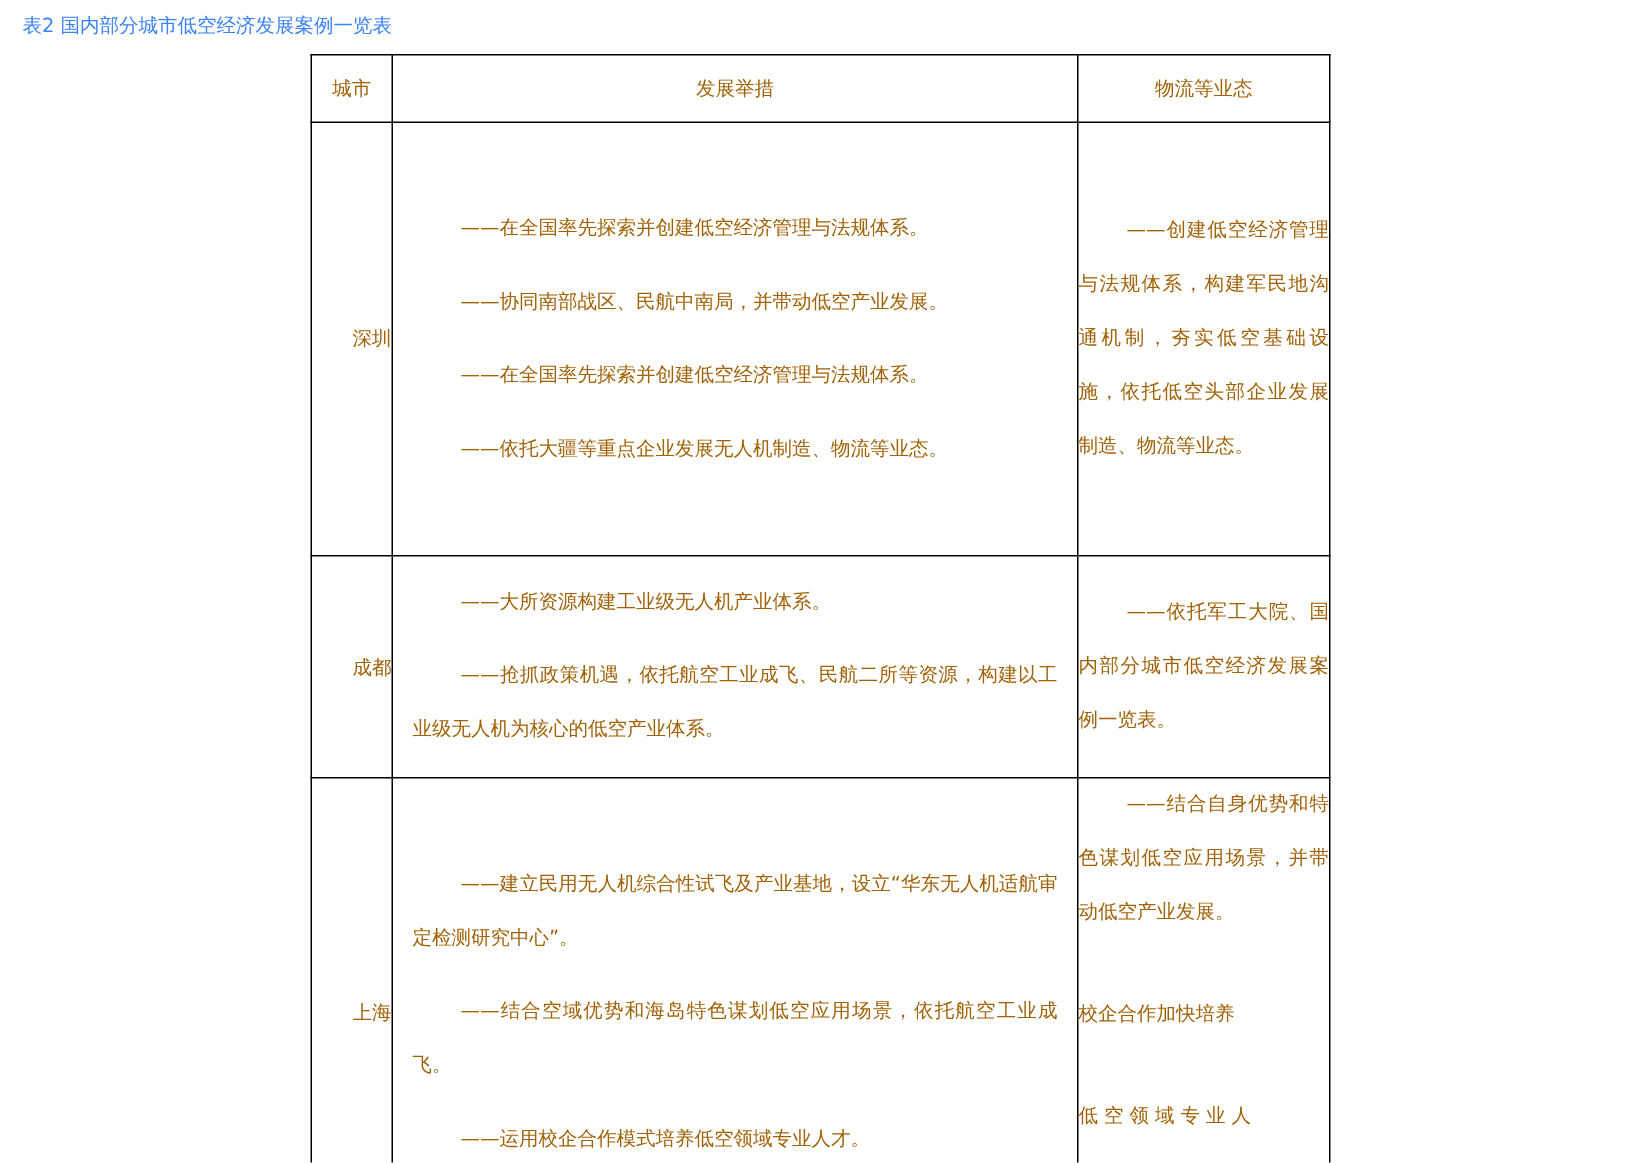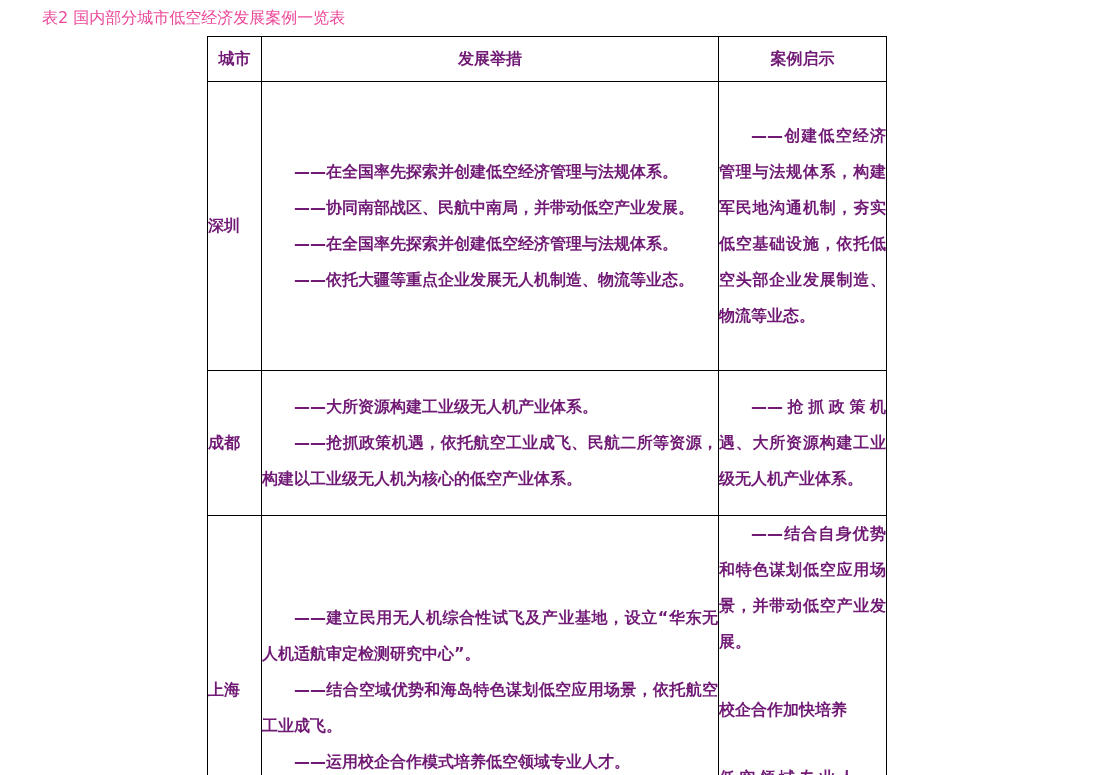--- a/index.html
+++ b/index.html
@@ -10,63 +10,63 @@
       height: 775px;
       overflow: hidden;
     }
     body {
       font-family: "DejaVu Sans", "Liberation Sans", sans-serif;
       color: #333333;
       position: relative;
     }
     .caption {
       position: absolute;
-      left: 42px;
+      left: 15px;
       top: 8px;
-      font-size: 16px;
+      font-size: 13px;
       line-height: 20px;
-      color: #ec4899;
+      color: #3b82f6;
       white-space: nowrap;
     }
     table.cases {
       position: absolute;
       left: 207px;
       top: 36px;
       border-collapse: collapse;
       table-layout: fixed;
       width: 679px;
     }
     table.cases th, table.cases td {
       border: 1px solid #000000;
-      font-size: 16px;
-      font-weight: bold;
-      color: #701a75;
+      font-size: 13px;
+      font-weight: normal;
+      color: #a16207;
       vertical-align: middle;
       padding: 0;
     }
     table.cases th {
       height: 44px;
       text-align: center;
     }
     col.c-city { width: 54px; }
     col.c-measures { width: 457px; }
     col.c-insight { width: 168px; }
     td.city {
-      text-align: left;
+      text-align: right;
     }
     td.measures {
       padding: 0 6px 0 8px;
     }
     td.insight {
       padding: 0 6px 0 8px;
     }
     .para {
       line-height: 36px;
       text-indent: 32px;
-      margin: 0;
+      margin: 13px;
       text-align: justify;
     }
     .ins {
       line-height: 36px;
       margin: 0;
       text-align: justify;
       text-indent: 32px;
     }
     .ins.noindent { text-indent: 0; margin-top: 32px; }
     .ins.spaced { letter-spacing: 4px; }
@@ -82,21 +82,21 @@
 <table class="cases">
   <colgroup>
     <col class="c-city">
     <col class="c-measures">
     <col class="c-insight">
   </colgroup>
   <thead>
     <tr>
       <th>城市</th>
       <th>发展举措</th>
-      <th>案例启示</th>
+      <th>物流等业态</th>
     </tr>
   </thead>
   <tbody>
     <tr class="r-sz">
       <td class="city">深圳</td>
       <td class="measures">
         <p class="para">——在全国率先探索并创建低空经济管理与法规体系。</p>
         <p class="para">——协同南部战区、民航中南局，并带动低空产业发展。</p>
         <p class="para">——在全国率先探索并创建低空经济管理与法规体系。</p>
         <p class="para">——依托大疆等重点企业发展无人机制造、物流等业态。</p>
@@ -105,21 +105,21 @@
         <p class="ins">——创建低空经济管理与法规体系，构建军民地沟通机制，夯实低空基础设施，依托低空头部企业发展制造、物流等业态。</p>
       </td>
     </tr>
     <tr class="r-cd">
       <td class="city">成都</td>
       <td class="measures">
         <p class="para">——大所资源构建工业级无人机产业体系。</p>
         <p class="para">——抢抓政策机遇，依托航空工业成飞、民航二所等资源，构建以工业级无人机为核心的低空产业体系。</p>
       </td>
       <td class="insight">
-        <p class="ins">——抢抓政策机遇、大所资源构建工业级无人机产业体系。</p>
+        <p class="ins">——依托军工大院、国内部分城市低空经济发展案例一览表。</p>
       </td>
     </tr>
     <tr class="r-sh">
       <td class="city">上海</td>
       <td class="measures">
         <p class="para">——建立民用无人机综合性试飞及产业基地，设立“华东无人机适航审定检测研究中心”。</p>
         <p class="para">——结合空域优势和海岛特色谋划低空应用场景，依托航空工业成飞。</p>
         <p class="para">——运用校企合作模式培养低空领域专业人才。</p>
       </td>
       <td class="insight">

